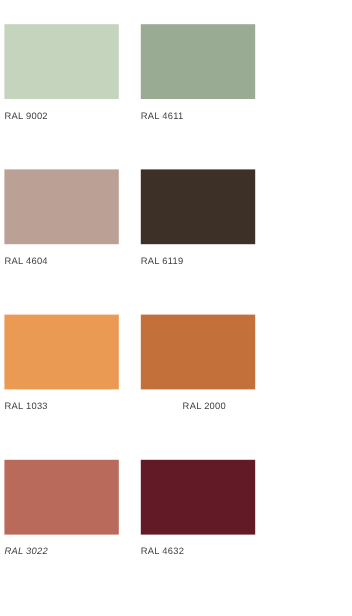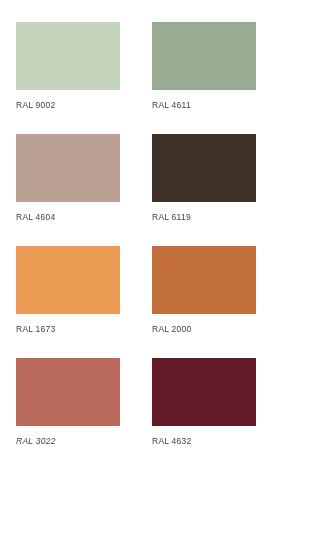--- a/index.html
+++ b/index.html
@@ -11,27 +11,28 @@
     width: 286px;
     height: 560px;
     background: #ffffff;
     font-family: "Liberation Sans", sans-serif;
     overflow: hidden;
   }
   .swatch-grid {
     box-sizing: border-box;
     width: 286px;
     height: 408px;
-    padding: 22px 16px 0 16px;
+    padding: 22px 16px 0 4px;
     display: grid;
     grid-template-columns: 104px 104px;
     grid-template-rows: repeat(5, 112px);
     column-gap: 32px;
     row-gap: 0;
     align-content: start;
+    gap: 20px;
   }
   .swatch-cell {
     display: flex;
     flex-direction: column;
     align-items: flex-start;
   }
   .swatch-chip {
     width: 104px;
     height: 68px;
     display: block;
@@ -67,26 +68,26 @@
     <span class="swatch-label" style="color: rgb(63, 63, 63);">RAL 4604</span>
   </div>
 
   <div class="swatch-cell">
     <span class="swatch-chip" style="background-color: rgb(61, 48, 39);"></span>
     <span class="swatch-label" style="color: rgb(63, 63, 63);">RAL 6119</span>
   </div>
 
   <div class="swatch-cell">
     <span class="swatch-chip" style="background-color: rgb(234, 154, 83);"></span>
-    <span class="swatch-label" style="color: rgb(63, 63, 63);">RAL 1673</span>
+    <span class="swatch-label" style="color: rgb(63, 63, 63);">RAL 1033</span>
   </div>
 
   <div class="swatch-cell">
     <span class="swatch-chip" style="background-color: rgb(196, 112, 58);"></span>
-    <span class="swatch-label" style="color: rgb(63, 63, 63);">RAL 2000</span>
+    <span class="swatch-label" style="color: rgb(63, 63, 63); margin-left: 38px;">RAL 2000</span>
   </div>
 
   <div class="swatch-cell">
     <span class="swatch-chip" style="background-color: rgb(185, 106, 91);"></span>
     <span class="swatch-label" style="color: rgb(63, 63, 63); font-style: italic;">RAL 3022</span>
   </div>
 
   <div class="swatch-cell">
     <span class="swatch-chip" style="background-color: rgb(97, 26, 38);"></span>
     <span class="swatch-label" style="color: rgb(63, 63, 63);">RAL 4632</span>

